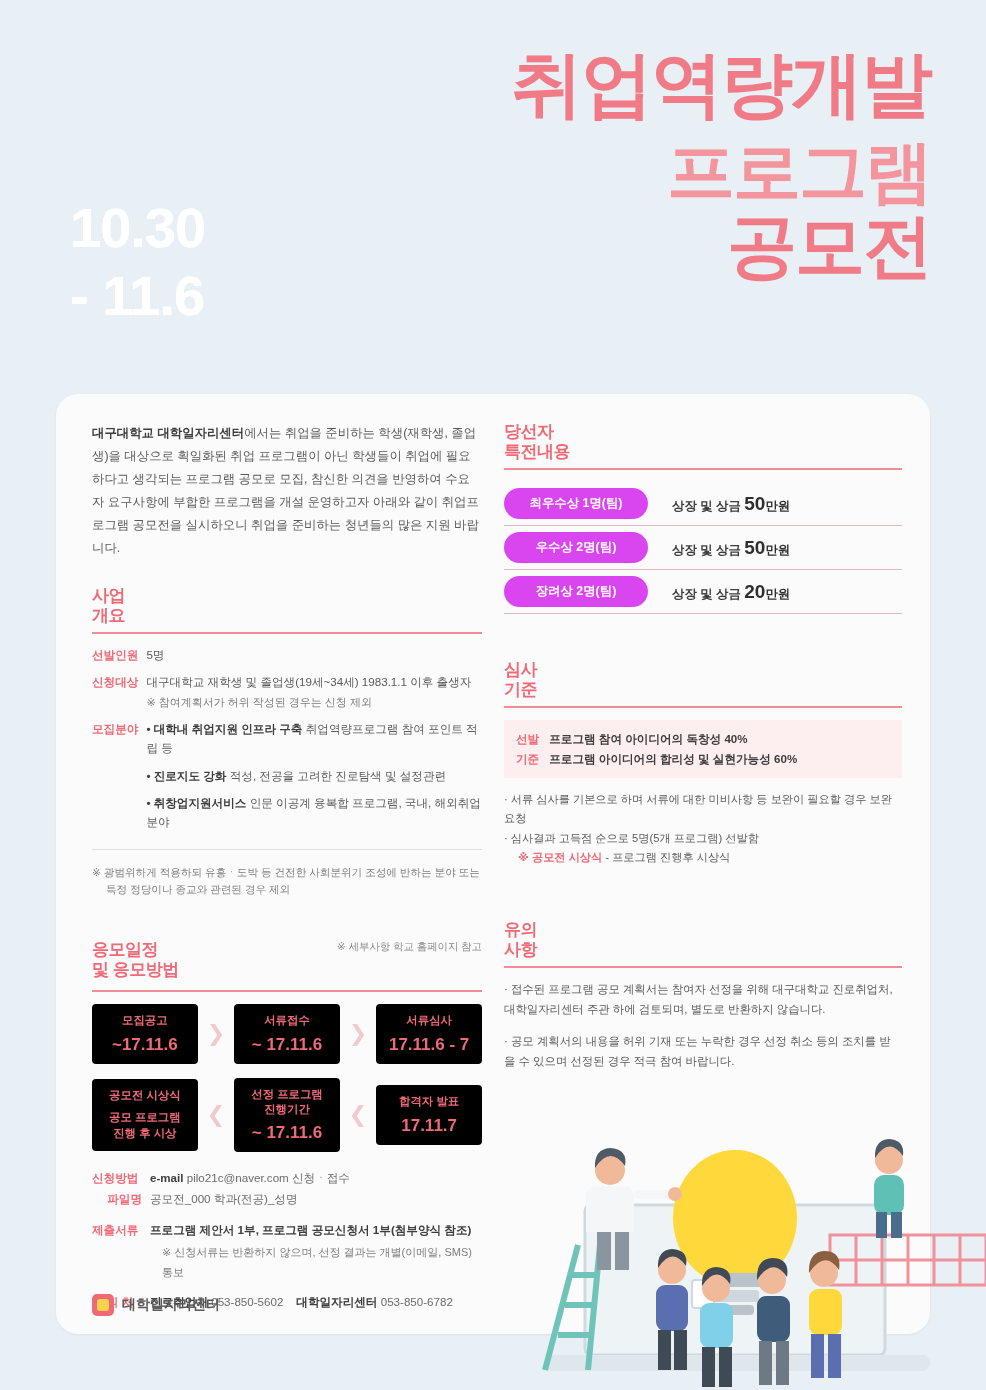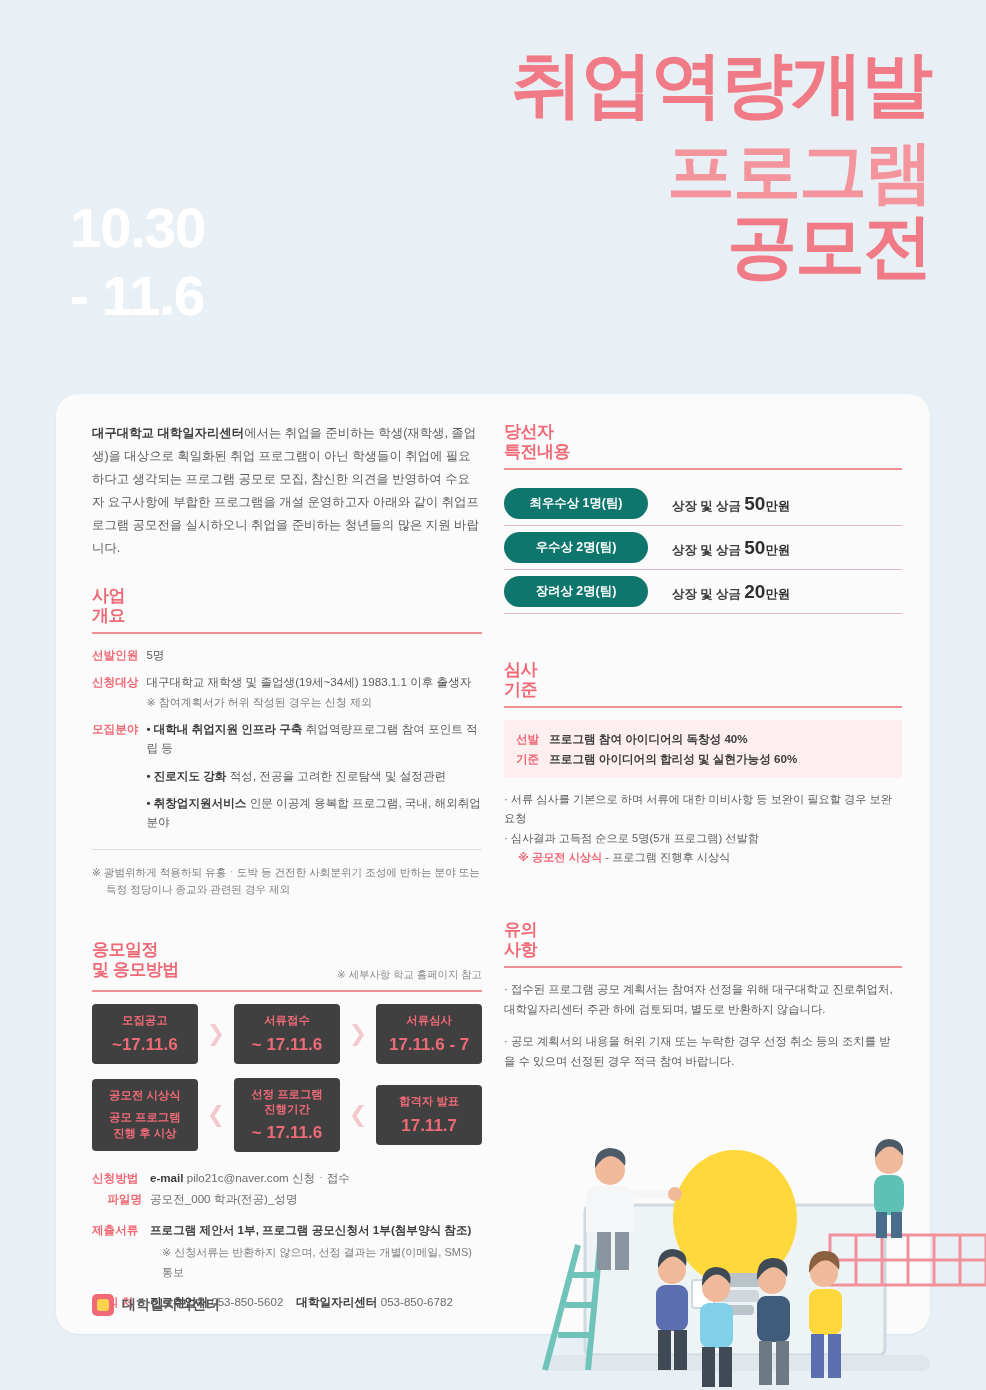--- a/index.html
+++ b/index.html
@@ -61,41 +61,41 @@
   .row .v{color:#5a5a5a;}
   .sub{font-size:11px;color:#7d7d7d;margin-top:2px;}
   .bullet{font-size:11.6px;line-height:1.6;margin-bottom:9px;color:#5a5a5a;}
   .bullet b{color:#3d3d3d;}
   .note{font-size:10.6px;color:#7d7d7d;line-height:1.6;margin-top:14px;}
 
   
   .prize-head{font-size:12px;color:#ef6a77;font-weight:bold;line-height:1.75;margin-bottom:10px;}
   .prize-row{display:flex;align-items:center;border-bottom:1.4px solid #e3b9bd;padding:6px 0;}
   .pill{
-    background:#0f766e;color:#fff;border-radius:20px;
+    background:#d946ef;color:#fff;border-radius:20px;
     font-size:12.4px;font-weight:bold;padding:7px 20px;min-width:104px;text-align:center;
   }
   .prize-txt{font-size:12.4px;color:#3d3d3d;font-weight:bold;margin-left:24px;}
   .prize-txt .amt{font-size:19px;color:#2f2f2f;}
   .prize-txt .amt small{font-size:12.4px;}
 
   .judge-box{background:#fdeef0;padding:9px 12px;margin-bottom:12px;}
   .judge-line{display:flex;font-size:11.6px;line-height:1.7;}
   .judge-line .k{color:#ef6a77;font-weight:bold;margin-right:10px;white-space:nowrap;}
   .judge-line .v{color:#3d3d3d;font-weight:bold;}
   .dotlist{font-size:11.2px;color:#5a5a5a;line-height:1.75;}
   .dotlist .ind{padding-left:14px;}
   .dotlist b{color:#ef6a77;}
 
   
-  .sched-head{display:flex;align-items:flex-end;justify-content:space-between;}
+  .sched-head{display:flex;justify-content:space-between;}
   .sched-note{font-size:10.4px;color:#8a8a8a;padding-bottom:4px;}
   .flow{display:flex;align-items:center;margin-top:10px;}
   .fbox{
-    background:#404040;border-radius:4px;width:104px;padding:9px 4px;text-align:center;
+    background:#000000;border-radius:4px;width:104px;padding:9px 4px;text-align:center;
   }
   .fbox .lbl{font-size:11.4px;color:#ef6a77;font-weight:bold;line-height:1.35;}
   .fbox .val{font-size:17px;color:#ef6a77;font-weight:bold;margin-top:6px;}
   .fbox .val.two{font-size:11.4px;line-height:1.4;}
   .arrow{color:#f3c9cd;font-size:22px;margin:0 9px;font-weight:bold;}
 
   .apply{font-size:11.6px;line-height:1.8;margin-top:16px;}
   .apply .k{color:#ef6a77;font-weight:bold;}
   .apply b{color:#3d3d3d;margin-top:24px;}
   .apply .g{color:#6b6b6b;}

